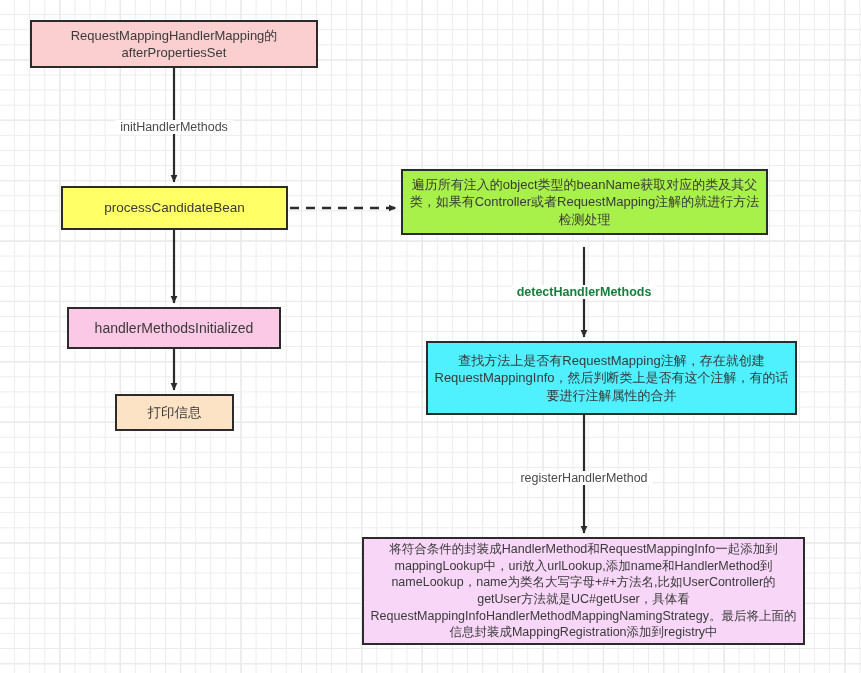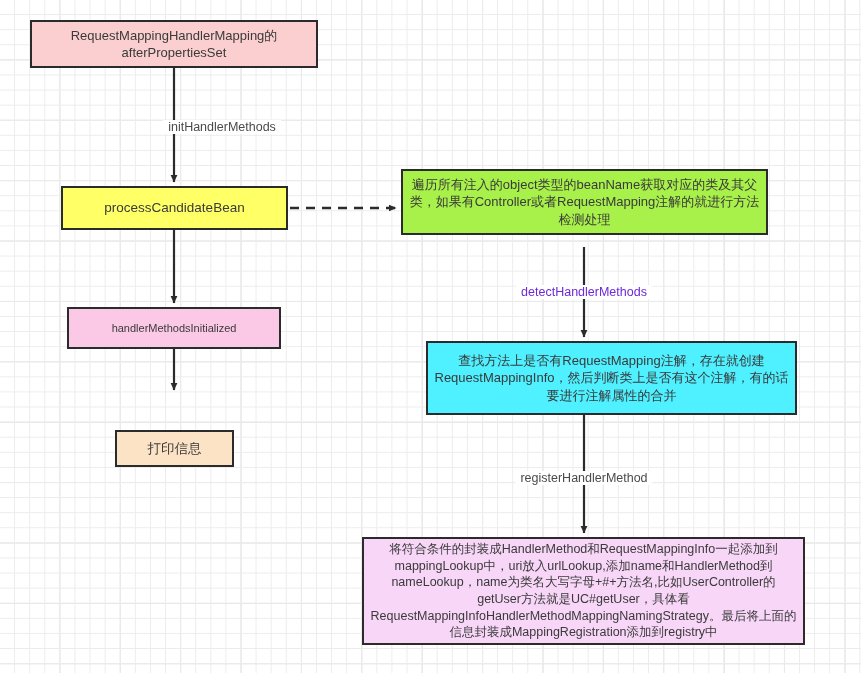--- a/index.html
+++ b/index.html
@@ -75,29 +75,29 @@
     <line x1="584" y1="247" x2="584" y2="337" stroke="#2b2b2b" stroke-width="2.2" marker-end="url(#arrowhead)"></line>
 
     <line x1="584" y1="415" x2="584" y2="533" stroke="#2b2b2b" stroke-width="2.2" marker-end="url(#arrowhead)"></line>
   </svg>
 
   <div class="node" id="node-processCandidateBean" style="left: 61px; top: 186px; width: 227px; height: 44px; background: rgb(255, 255, 102); border-color: rgb(43, 43, 43); font-size: 13.5px; color: rgb(58, 58, 58);">processCandidateBean</div>
 
   <div class="node" id="node-afterPropertiesSet" style="left: 30px; top: 20px; width: 288px; height: 48px; background: rgb(251, 207, 207); border-color: rgb(43, 43, 43); font-size: 13px; color: rgb(58, 58, 58);">RequestMappingHandlerMapping的
 afterPropertiesSet</div>
 
-  <div class="node" id="node-handlerMethodsInitialized" style="left: 67px; top: 307px; width: 214px; height: 42px; background: rgb(251, 200, 230); border-color: rgb(43, 43, 43); font-size: 11px; color: rgb(58, 58, 58);">handlerMethodsInitialized</div>
+  <div class="node" id="node-handlerMethodsInitialized" style="left: 67px; top: 307px; width: 214px; height: 42px; background: rgb(251, 200, 230); border-color: rgb(43, 43, 43); font-size: 14px; color: rgb(58, 58, 58);">handlerMethodsInitialized</div>
 
-  <div class="node" id="node-printInfo" style="left: 115px; top: 394px; width: 119px; height: 37px; background: rgb(252, 227, 198); border-color: rgb(43, 43, 43); font-size: 13.5px; color: rgb(58, 58, 58); margin-top: 36px;">打印信息</div>
+  <div class="node" id="node-printInfo" style="left: 115px; top: 394px; width: 119px; height: 37px; background: rgb(252, 227, 198); border-color: rgb(43, 43, 43); font-size: 13.5px; color: rgb(58, 58, 58);">打印信息</div>
 
   <div class="node" id="node-traverseBeans" style="left: 401px; top: 169px; width: 367px; height: 66px; background: rgb(168, 240, 74); border-color: rgb(43, 43, 43); font-size: 13px; color: rgb(58, 58, 58);">遍历所有注入的object类型的beanName获取对应的类及其父类，如果有Controller或者RequestMapping注解的就进行方法检测处理</div>
 
   <div class="node" id="node-detectMethods" style="left: 426px; top: 341px; width: 371px; height: 74px; background: rgb(79, 240, 255); border-color: rgb(43, 43, 43); font-size: 13px; color: rgb(58, 58, 58);">查找方法上是否有RequestMapping注解，存在就创建RequestMappingInfo，然后判断类上是否有这个注解，有的话要进行注解属性的合并</div>
 
   <div class="node" id="node-registerMethod" style="left: 362px; top: 537px; width: 443px; height: 108px; background: rgb(247, 214, 247); border-color: rgb(43, 43, 43); font-size: 12.5px; color: rgb(58, 58, 58);">将符合条件的封装成HandlerMethod和RequestMappingInfo一起添加到mappingLookup中，uri放入urlLookup,添加name和HandlerMethod到nameLookup，name为类名大写字母+#+方法名,比如UserController的getUser方法就是UC#getUser，具体看RequestMappingInfoHandlerMethodMappingNamingStrategy。最后将上面的信息封装成MappingRegistration添加到registry中</div>
 
-  <div class="edge-label" id="label-e1" style="color: rgb(74, 74, 74); left: 174px; top: 120px; width: auto; text-align: left; transform: translateX(-50%); background: rgb(255, 255, 255); padding: 0px 5px; margin-left: 48px;">initHandlerMethods</div>
+  <div class="edge-label" id="label-e1" style="color: rgb(74, 74, 74); left: 174px; top: 120px; width: auto; text-align: left; transform: translateX(-50%); background: rgb(255, 255, 255); padding: 0px 5px;">initHandlerMethods</div>
 
-  <div class="edge-label" id="label-e5" style="color: #6d28d9; left: 584px; top: 285px; width: auto; text-align: right; transform: translateX(-50%); background: rgb(255, 255, 255); padding: 0px 5px;">detectHandlerMethods</div>
+  <div class="edge-label" id="label-e5" style="color: #15803d; left: 584px; top: 285px; width: auto; text-align: right; transform: translateX(-50%); background: rgb(255, 255, 255); padding: 0px 5px; font-weight: bold;">detectHandlerMethods</div>
 
   <div class="edge-label" id="label-e6" style="color: rgb(74, 74, 74); left: 584px; top: 471px; width: auto; text-align: center; transform: translateX(-50%); background: rgb(255, 255, 255); padding: 0px 5px;">registerHandlerMethod</div>
 
 </div>
 
 </body></html>

